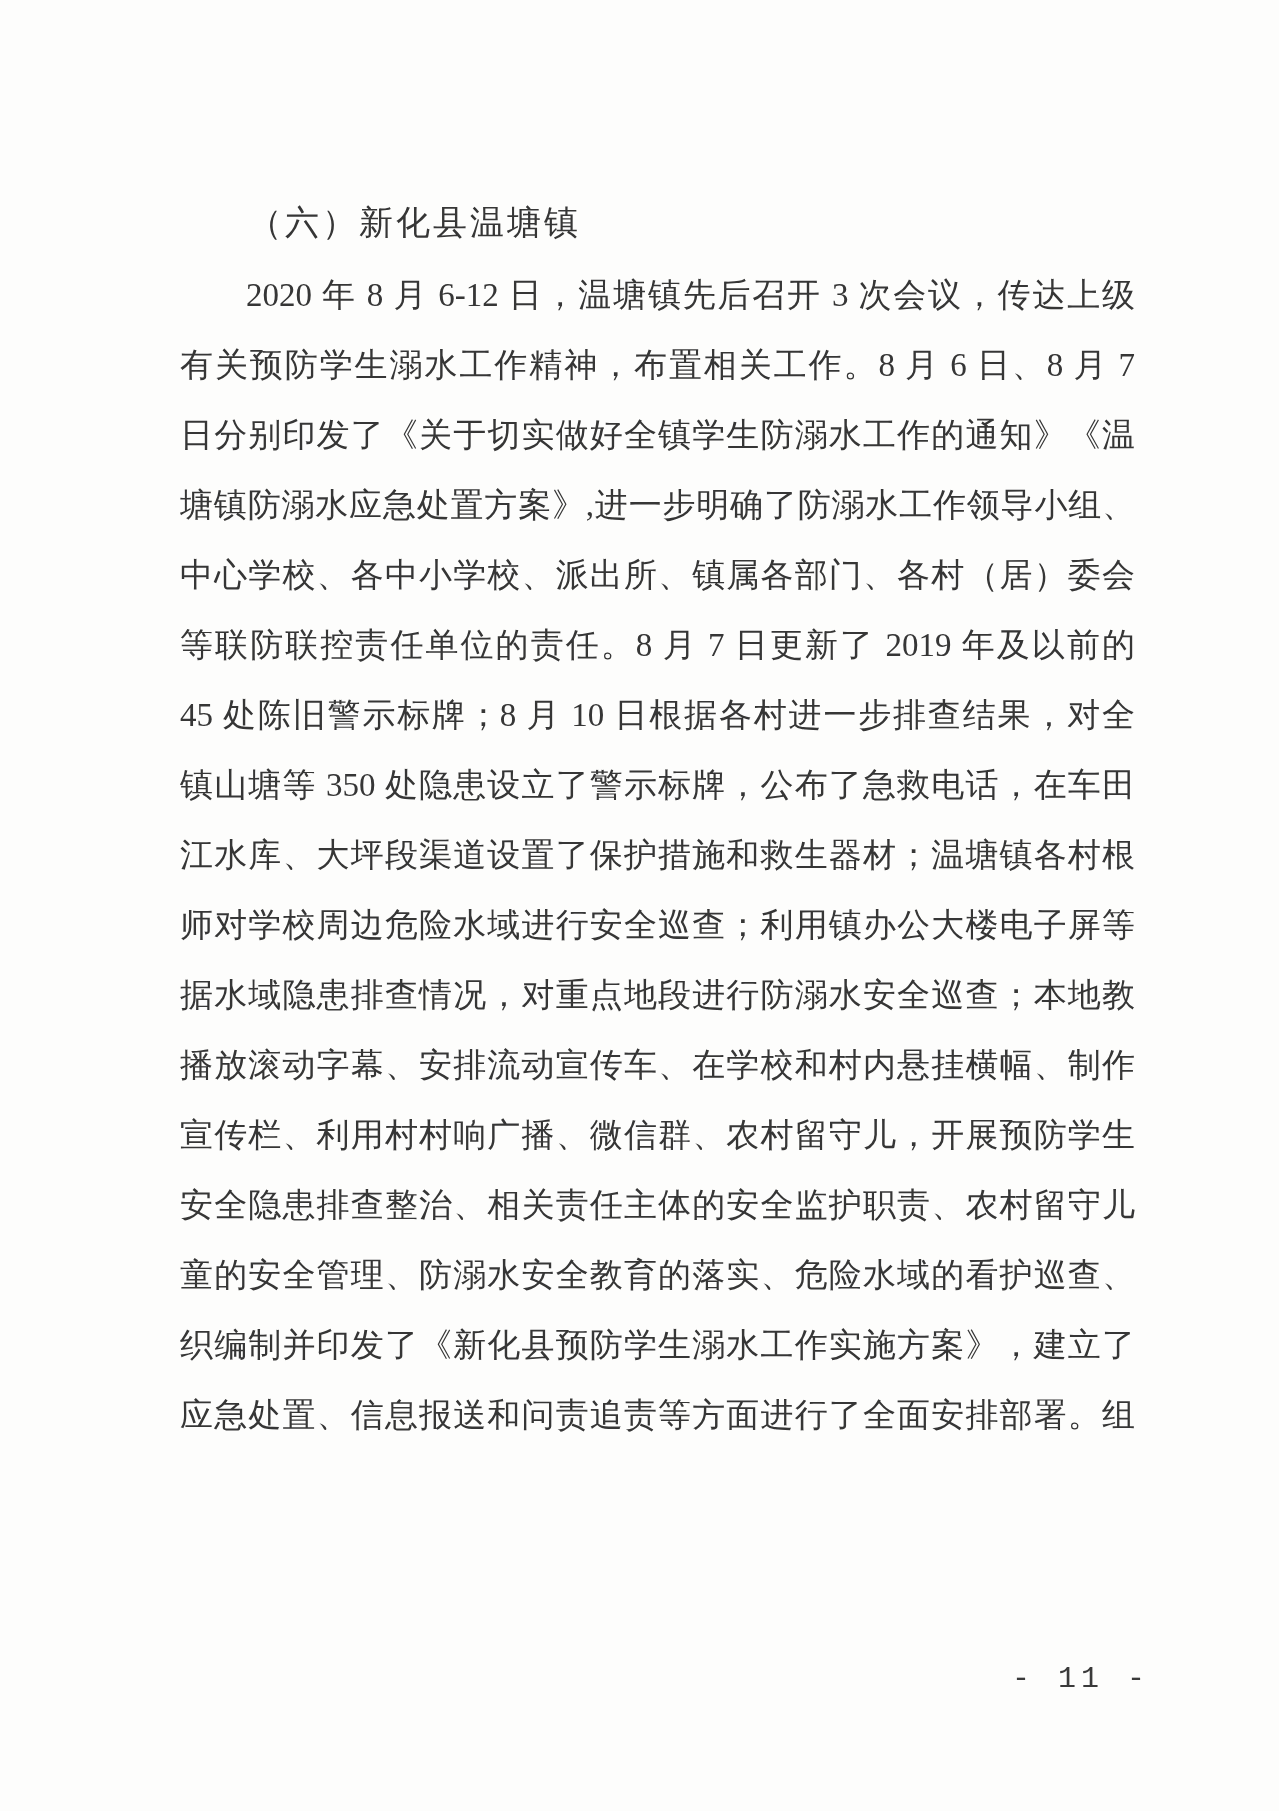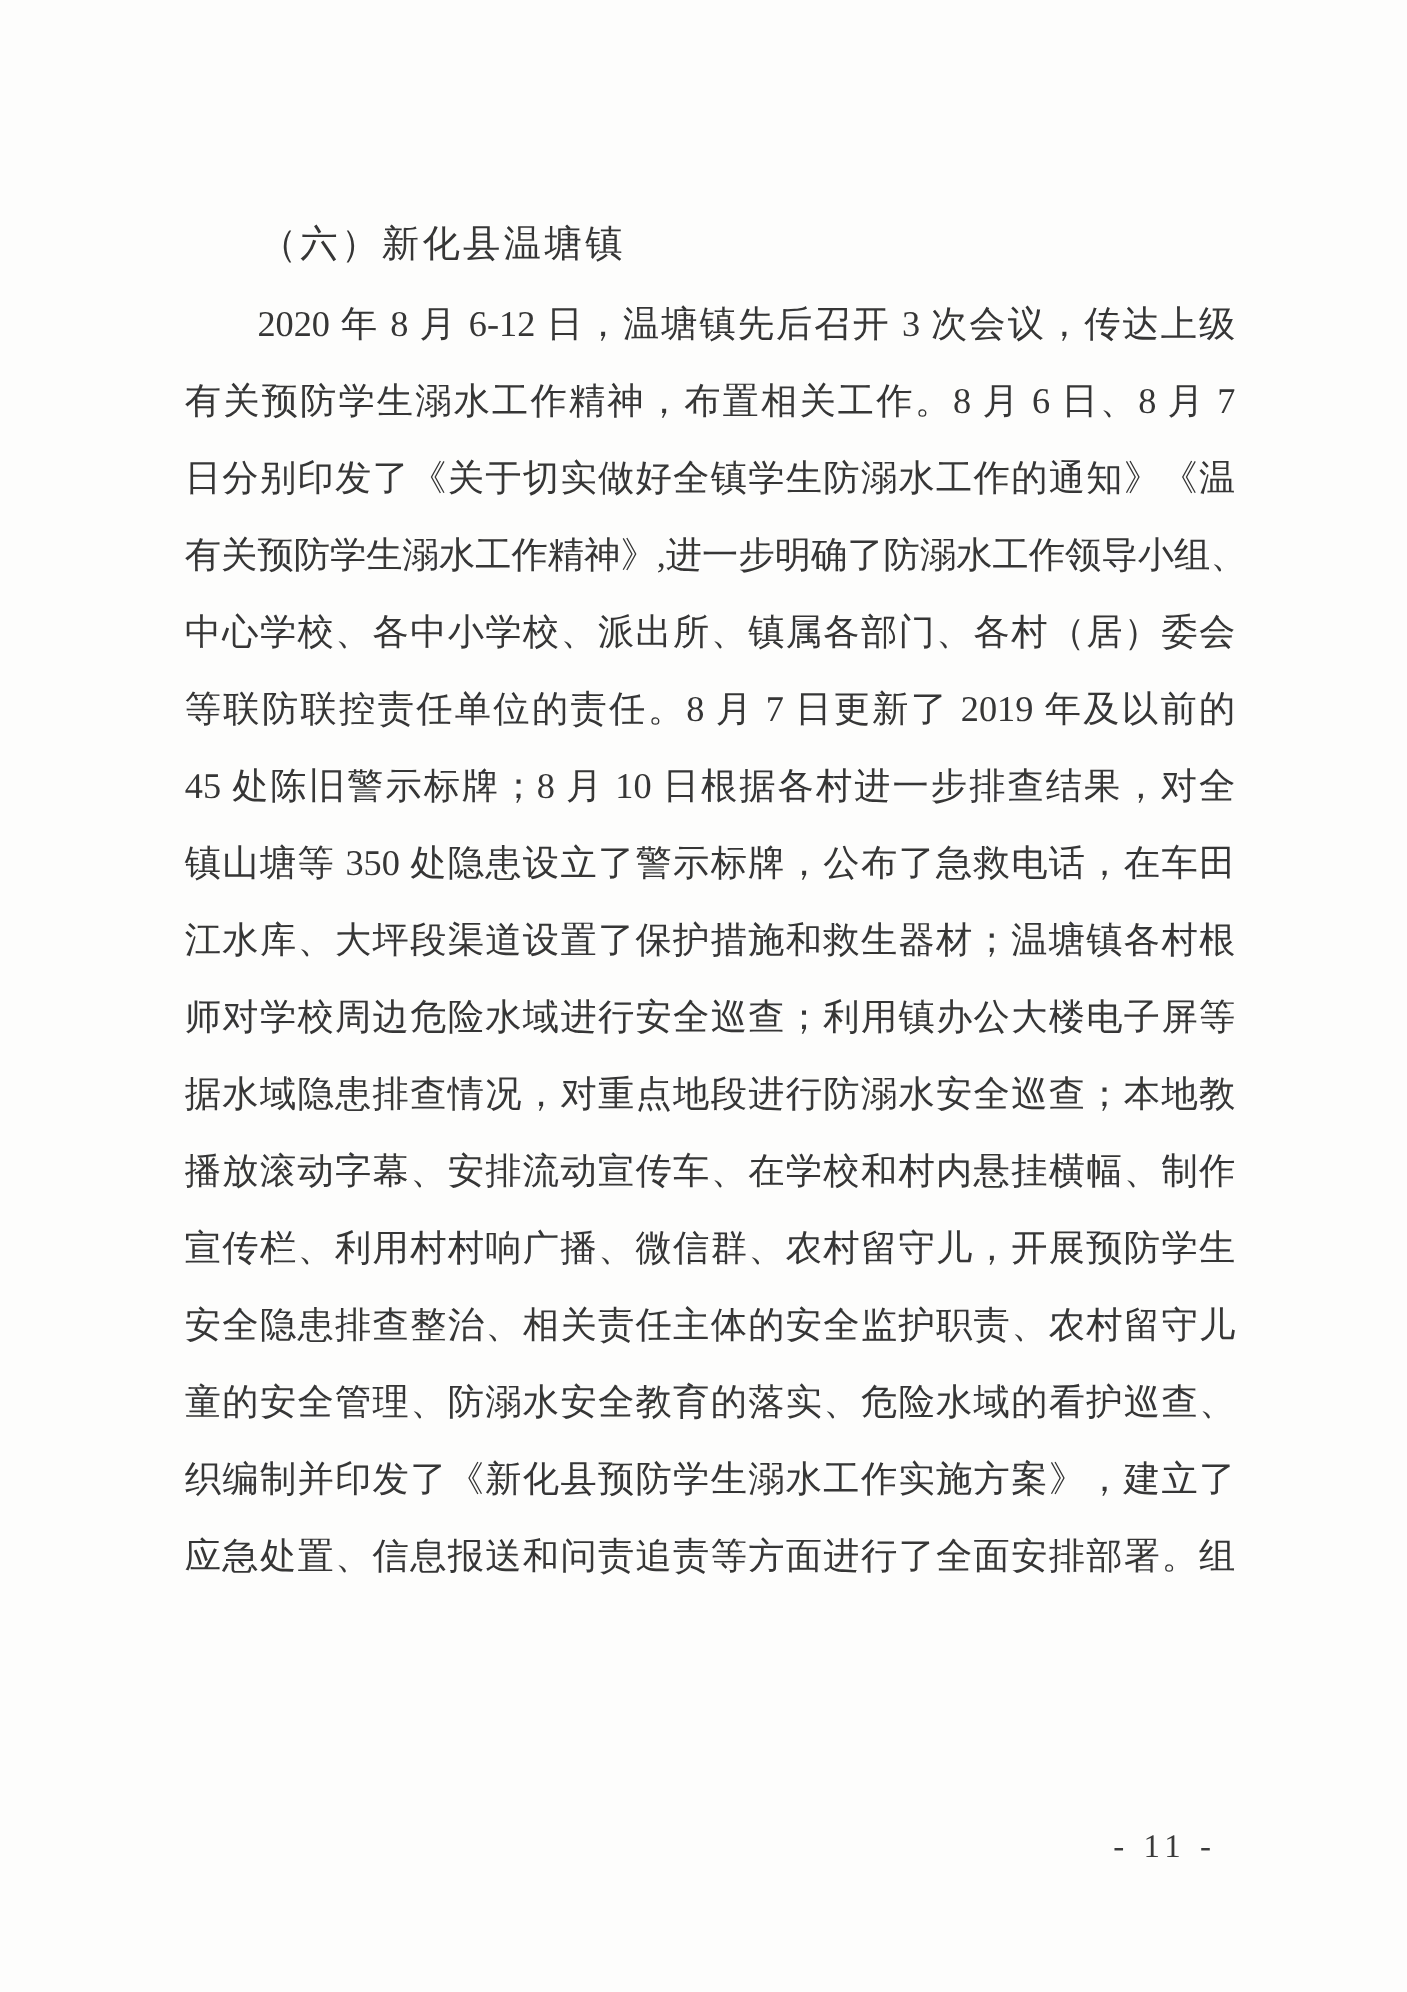--- a/index.html
+++ b/index.html
@@ -11,21 +11,21 @@
     position: relative;
     width: 1279px;
     height: 1811px;
     background: #fdfdfc;
     font-family: "Liberation Serif", "DejaVu Serif", serif;
     color: #363636;
     overflow: hidden;
   }
   .content {
     position: absolute;
-    left: 168px;
+    left: 180px;
     top: 185px;
     width: 955px;
   }
   .heading {
     height: 75px;
     line-height: 75px;
     font-size: 34px;
     text-indent: 2em;
     letter-spacing: 3px;
     white-space: nowrap;
@@ -50,35 +50,36 @@
     text-align-last: left;
   }
   .page-number {
     position: absolute;
     left: 1012px;
     top: 1662px;
     font-size: 30px;
     letter-spacing: 5px;
     color: #3a3a3a;
     white-space: nowrap;
+    font-family: Liberation Mono, monospace;
   }
 </style>
 </head>
 <body>
 
 <div class="page">
   <div class="content">
 
     <div class="heading">（六）新化县温塘镇</div>
 
     <div class="para">
       <div class="line first">2020 年 8 月 6-12 日，温塘镇先后召开 3 次会议，传达上级</div>
       <div class="line">有关预防学生溺水工作精神，布置相关工作。8 月 6 日、8 月 7</div>
       <div class="line">日分别印发了《关于切实做好全镇学生防溺水工作的通知》《温</div>
-      <div class="line">有关预防学生溺水工作精神》,进一步明确了防溺水工作领导小组、</div>
+      <div class="line">塘镇防溺水应急处置方案》,进一步明确了防溺水工作领导小组、</div>
       <div class="line">中心学校、各中小学校、派出所、镇属各部门、各村（居）委会</div>
       <div class="line">等联防联控责任单位的责任。8 月 7 日更新了 2019 年及以前的</div>
       <div class="line">45 处陈旧警示标牌；8 月 10 日根据各村进一步排查结果，对全</div>
       <div class="line">镇山塘等 350 处隐患设立了警示标牌，公布了急救电话，在车田</div>
       <div class="line">江水库、大坪段渠道设置了保护措施和救生器材；温塘镇各村根</div>
       <div class="line">师对学校周边危险水域进行安全巡查；利用镇办公大楼电子屏等</div>
       <div class="line">据水域隐患排查情况，对重点地段进行防溺水安全巡查；本地教</div>
       <div class="line">播放滚动字幕、安排流动宣传车、在学校和村内悬挂横幅、制作</div>
       <div class="line">宣传栏、利用村村响广播、微信群、农村留守儿，开展预防学生</div>
     </div>

